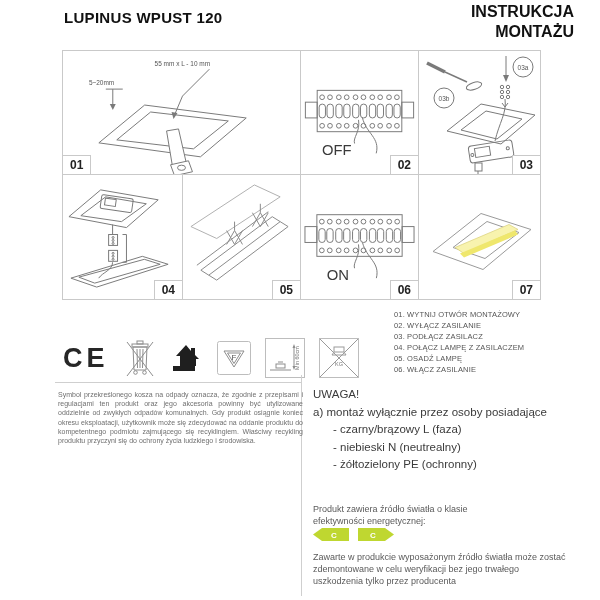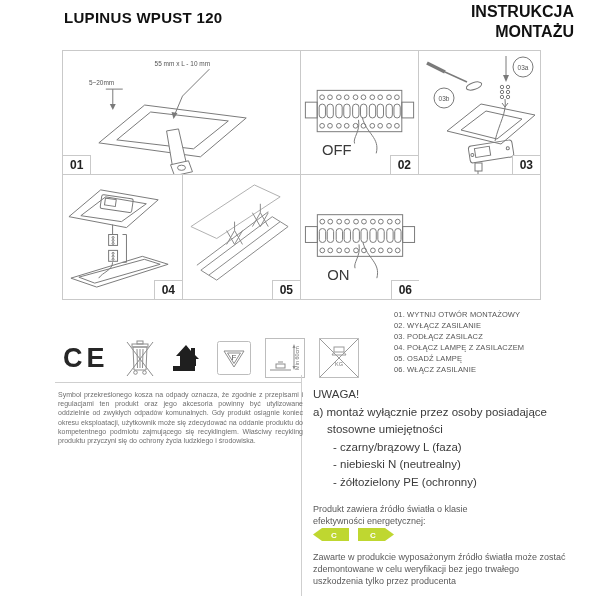--- a/index.html
+++ b/index.html
@@ -254,20 +254,31 @@
               <circle cx="89" cy="76" r="2.4"></circle>
             <circle cx="97" cy="76" r="2.4"></circle>
             <path d="M62,68 C66,84 80,88 76,104"></path>
             <path d="M58,70 C60,82 52,88 54,94"></path>
           </g>
           <text x="26" y="106" font-size="15" fill="#3a3a3a">ON</text>
         </svg>
         <div class="tag r">06</div>
       </div>
 
+      <div class="cell" style="width:121px">
+        <svg class="draw" viewBox="0 0 121 123">
+          <g stroke="#9a9a9a" fill="none" stroke-width="1">
+            <polygon points="14,76 62,38 112,54 64,94"></polygon>
+            <polygon points="34,72 68,46 100,57 66,83"></polygon>
+          </g>
+          <polygon points="36,72 90,49 99,54 45,78" fill="#f8f3ae" stroke="#ddd483" stroke-width="0.8"></polygon>
+          <polygon points="41,78 96,55 99,59 45,82" fill="#efe76d" stroke="none"></polygon>
+        </svg>
+        <div class="tag r">07</div>
+      </div>
     </div>
   </div>
 
   <div class="steps">
     <div>01. WYTNIJ OTWÓR MONTAŻOWY</div>
     <div>02. WYŁĄCZ ZASILANIE</div>
     <div>03. PODŁĄCZ ZASILACZ</div>
     <div>04. POŁĄCZ LAMPĘ Z ZASILACZEM</div>
     <div>05. OSADŹ LAMPĘ</div>
     <div>06. WŁĄCZ ZASILANIE</div>
@@ -331,21 +342,20 @@
   </div>
 
   <div class="hline"></div>
   <div class="vline"></div>
 
   <div class="weee">Symbol przekreślonego kosza na odpady oznacza, że zgodnie z przepisami i regulacjami ten produkt oraz jego akcesoria powinny być utylizowane oddzielnie od zwykłych odpadów komunalnych. Gdy produkt osiągnie koniec okresu eksploatacji, użytkownik może się zdecydować na oddanie produktu do kompetentnego podmiotu zajmującego się recyklingiem. Właściwy recykling produktu przyczyni się do ochrony życia ludzkiego i środowiska.</div>
 
   <div class="warning">
     <div>UWAGA!</div>
     <div>a) montaż wyłącznie przez osoby posiadające</div>
-    <div class="ind1">stosowne umiejętności</div>
     <div class="ind2">- czarny/brązowy L (faza)</div>
     <div class="ind2">- niebieski N (neutrealny)</div>
     <div class="ind2">- żółtozielony PE (ochronny)</div>
   </div>
 
   <div class="energy-intro">
     <div>Produkt zawiera źródło światła o klasie</div>
     <div>efektywności energetycznej:</div>
   </div>
 

